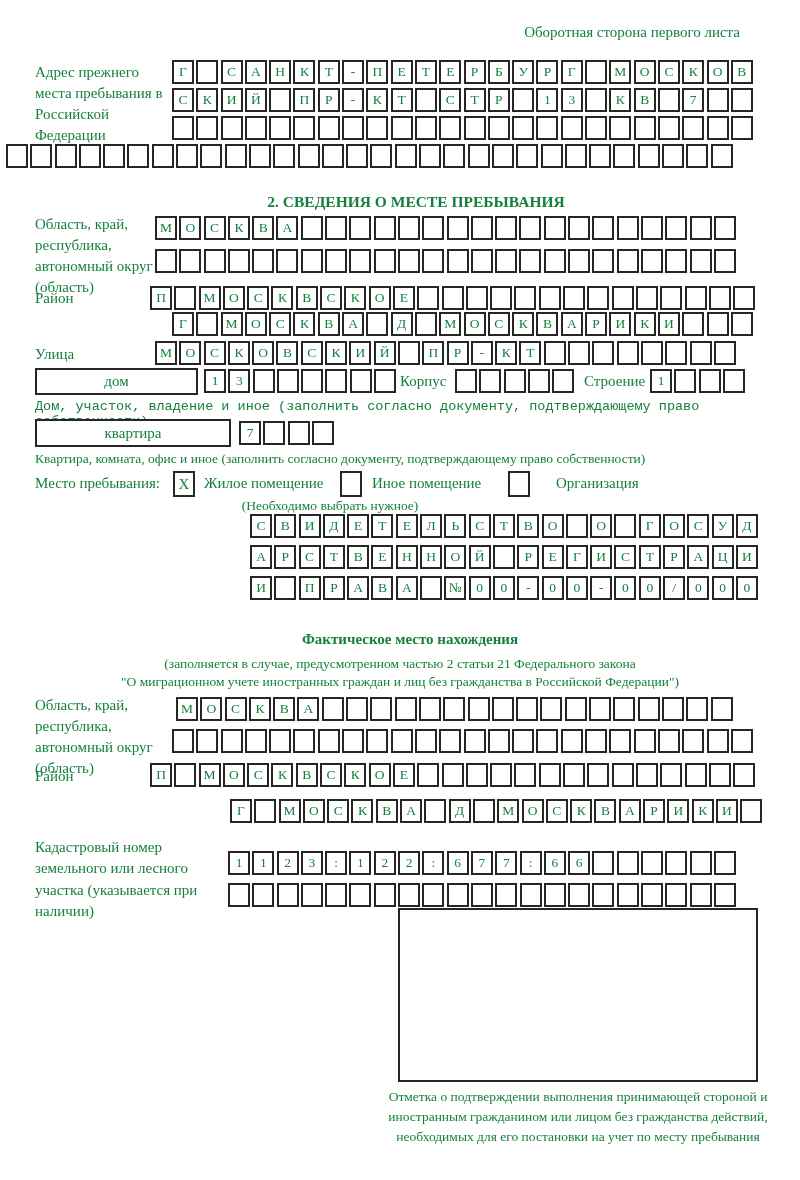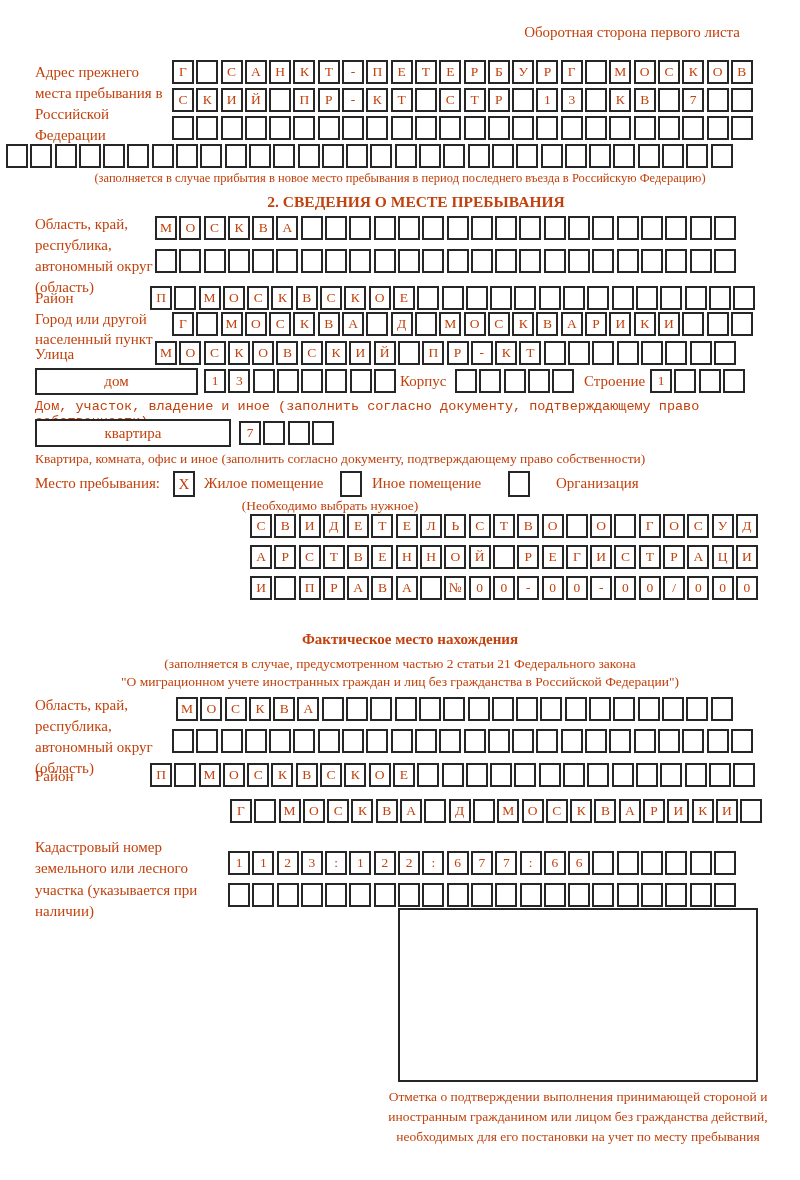--- a/index.html
+++ b/index.html
@@ -1,18 +1,18 @@
 <!DOCTYPE html>
 <html><head>
 <meta charset="utf-8">
 <style>
   html,body{margin:0;padding:0;background:#fff;}
   .page{
     position:relative;width:800px;height:1180px;background:#fff;
-    font-family:"Liberation Serif","DejaVu Serif",serif;color:#c2410c;
+    font-family:"Liberation Serif","DejaVu Serif",serif;color:#15803d;
     overflow:hidden;
   }
   .abs{position:absolute;}
   .lbl{font-size:15px;line-height:21px;}
   .cap{font-size:13px;}
   .center{left:0;right:0;text-align:center;}
   .bold{font-weight:bold;}
   
   .boxrow{position:absolute;display:flex;gap:2.3px;}
   .cb{
@@ -142,21 +142,20 @@
       <span class="cb"></span>
       <span class="cb"></span>
       <span class="cb"></span>
       <span class="cb"></span>
       <span class="cb"></span>
       <span class="cb"></span>
       <span class="cb"></span>
       <span class="cb"></span>
       <span class="cb"></span>
     </div>
-  <div class="abs cap center" style="top:171px;font-size:12.5px;">(заполняется в случае прибытия в новое место пребывания в период последнего въезда в Российскую Федерацию)</div>
 
   <div class="abs center bold" style="top:193px;font-size:15.5px;padding-left:32px;">2. СВЕДЕНИЯ О МЕСТЕ ПРЕБЫВАНИЯ</div>
 
   <div class="abs lbl" style="left:35px;top:214px;width:128px;">Область, край, республика, автономный округ (область)</div>
   <div class="boxrow" style="left:155px;top:216px;">
       <span class="cb">М</span>
       <span class="cb">О</span>
       <span class="cb">С</span>
       <span class="cb">К</span>
       <span class="cb">В</span>
@@ -229,21 +228,20 @@
       <span class="cb"></span>
       <span class="cb"></span>
       <span class="cb"></span>
       <span class="cb"></span>
       <span class="cb"></span>
       <span class="cb"></span>
       <span class="cb"></span>
       <span class="cb"></span>
     </div>
 
-  <div class="abs lbl" style="left:35px;top:309px;width:148px;line-height:20px;">Город или другой населенный пункт</div>
   <div class="boxrow" style="left:172px;top:312px;">
       <span class="cb">Г</span>
       <span class="cb"></span>
       <span class="cb">М</span>
       <span class="cb">О</span>
       <span class="cb">С</span>
       <span class="cb">К</span>
       <span class="cb">В</span>
       <span class="cb">А</span>
       <span class="cb"></span>

